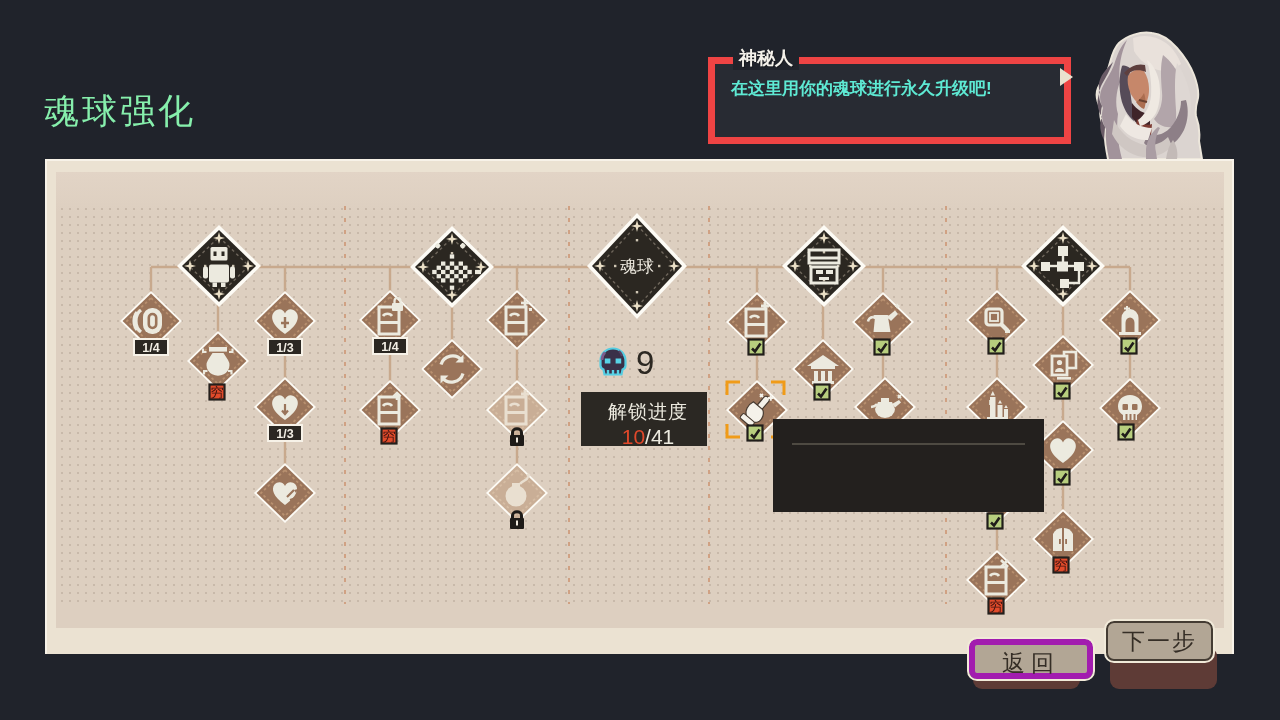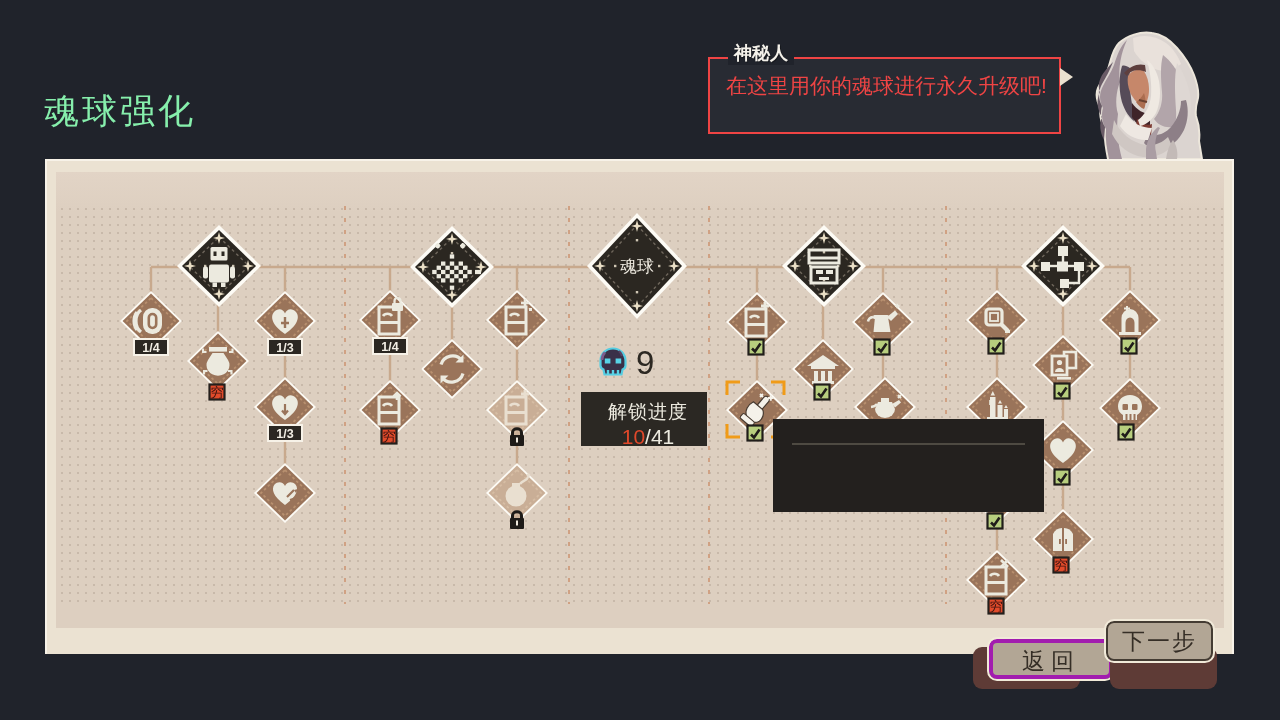--- a/index.html
+++ b/index.html
@@ -654,35 +654,35 @@
       <rect x="1118.5" y="424.5" width="15" height="15" fill="#b7ce7e" stroke="#201d1a" stroke-width="2.2"></rect>
       <path d="M1122,433.5 L1125,436.5 L1130.5,428.5" fill="none" stroke="#201d1a" stroke-width="2.6"></path>
     </g>
 </svg>
 
 <div class="abs" style="left:581px;top:392px;width:118px;height:54px;background:#2b2823;text-align:center;padding-left:8px;">
 <div style="margin-top:7px;font-size:19px;color:#eceadf;letter-spacing:1px;">解锁进度</div>
 <div style="font-size:21px;color:#eceadf;"><span style="color:#e0482b">10</span>/41</div>
 </div>
 
-<div class="abs" style="left:708px;top:57px;width:349px;height:73px;background:#282b33;border:2px solid #ef4444;">
+<div class="abs" style="left:708px;top:57px;width:349px;height:73px;background:#282b33;border:7px solid #ef4444;">
 
 <div class="abs" style="left:18px;top:-18px;background:#20232b;padding:0 6px;font-size:18px;font-weight:bold;color:#f4f1ea;text-shadow:1px 1px 0 #16181d;">神秘人</div>
 
-<div class="abs" style="left:16px;top:13px;font-size:21px;color:#ef4444;letter-spacing:0;">在这里用你的魂球进行永久升级吧!</div>
+<div class="abs" style="left:16px;top:13px;font-size:17px;color:#5eead4;letter-spacing:0;font-weight:bold;">在这里用你的魂球进行永久升级吧!</div>
 </div>
 
 <div class="abs" style="left:1060px;top:68px;width:0;height:0;border-top:9px solid rgba(0,0,0,0);border-bottom:9px solid rgba(0,0,0,0);border-left:13px solid #eae1cf;"></div>
 
 <div class="abs" style="left:773px;top:419px;width:271px;height:93px;background:#23201e;box-sizing:border-box;padding:13px 19px;">
 
 
 <div style="margin-top:11px;height:2px;background:#4e4a42;"></div>
 
 </div>
 
 <div class="abs" style="left:973px;top:647px;width:107px;height:42px;background:#5e3b36;border-radius:9px;"></div>
 
-<div class="abs" style="left:969px;top:639px;width:124px;height:40px;background:#b2a695;border:4px solid #a21caf;outline:2px solid #f1ead9;border-radius:8px;box-sizing:border-box;text-align:center;line-height:36px;font-size:23px;color:#352e26;letter-spacing:6px;margin-left:20px;">返回</div>
+<div class="abs" style="left:969px;top:639px;width:124px;height:40px;background:#b2a695;border:6px solid #a21caf;outline:2px solid #f1ead9;border-radius:8px;box-sizing:border-box;text-align:center;line-height:36px;font-size:23px;color:#352e26;letter-spacing:6px;">返回</div>
 
 <div class="abs" style="left:1110px;top:647px;width:107px;height:42px;background:#5e3b36;border-radius:9px;"></div>
 
 <div class="abs" style="left:1106px;top:621px;width:107px;height:40px;background:#b2a695;border:2px solid #443c33;outline:2px solid #f1ead9;border-radius:8px;box-sizing:border-box;text-align:center;line-height:36px;font-size:23px;color:#352e26;letter-spacing:2px;">下一步</div>
 
 </body></html>

